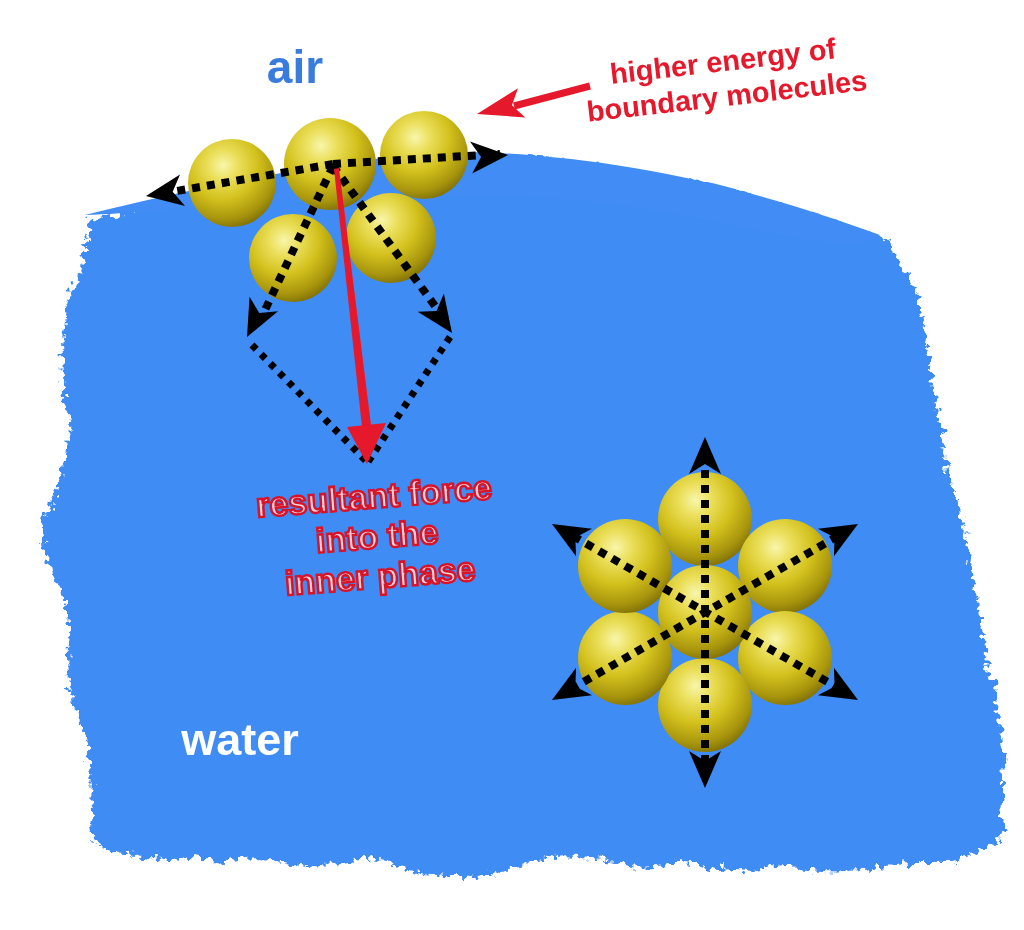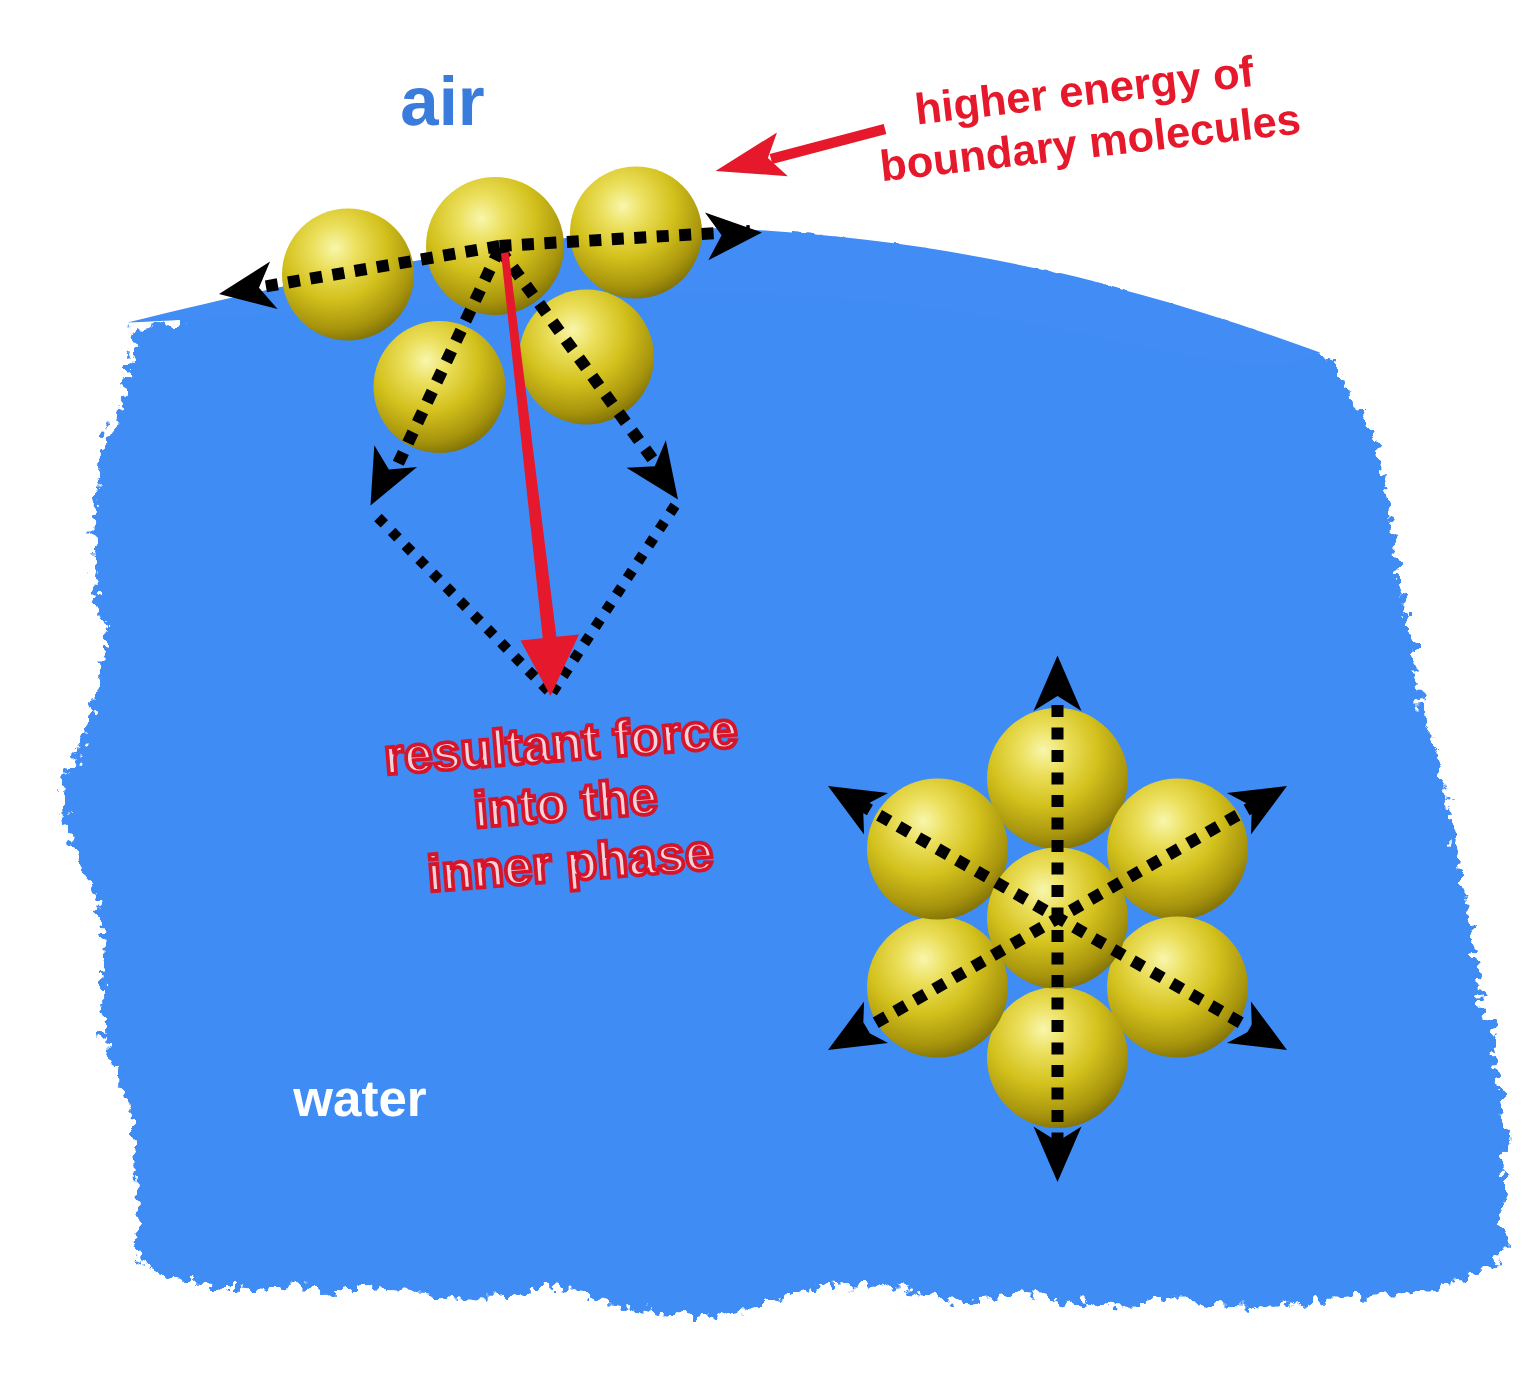--- a/index.html
+++ b/index.html
@@ -18,21 +18,21 @@
   .arrow-head{fill:var(--arrow_black,#000000);}
   .red-shape{fill:var(--annotation_red,#E5192B);}
   .red-stroke{stroke:var(--annotation_red,#E5192B);stroke-width:7;fill:none;}
 
   .air-label{
     position:absolute;left:240px;top:40px;width:110px;text-align:center;
     font-size:46px;font-weight:bold;color:var(--air_label_blue,#3A7CDB);
   }
   .water-label{
     position:absolute;left:178px;top:714px;width:124px;text-align:center;
-    font-size:34px;font-weight:bold;color:var(--water_label_white,#FFFFFF);
+    font-size:45px;font-weight:bold;color:var(--water_label_white,#FFFFFF);
   }
   .boundary-annotation{
     position:absolute;left:560px;top:44px;width:330px;text-align:center;
     font-size:29px;font-weight:bold;line-height:35px;
     color:var(--annotation_red,#E5192B);
     transform:rotate(-6.5deg);
   }
   .resultant-annotation{
     position:absolute;left:222px;top:476px;width:310px;text-align:center;
     font-size:34px;font-weight:bold;line-height:40px;

